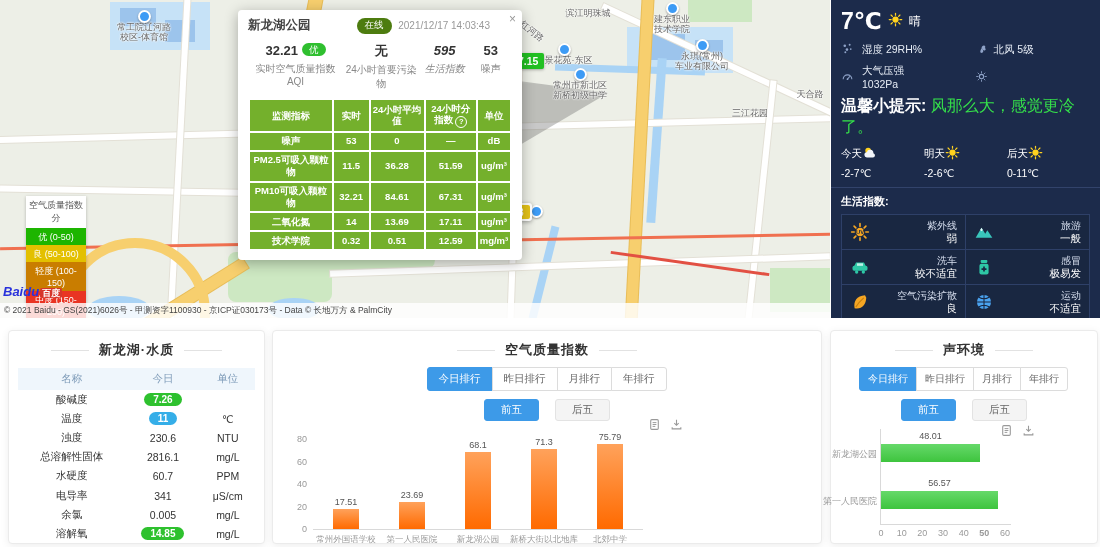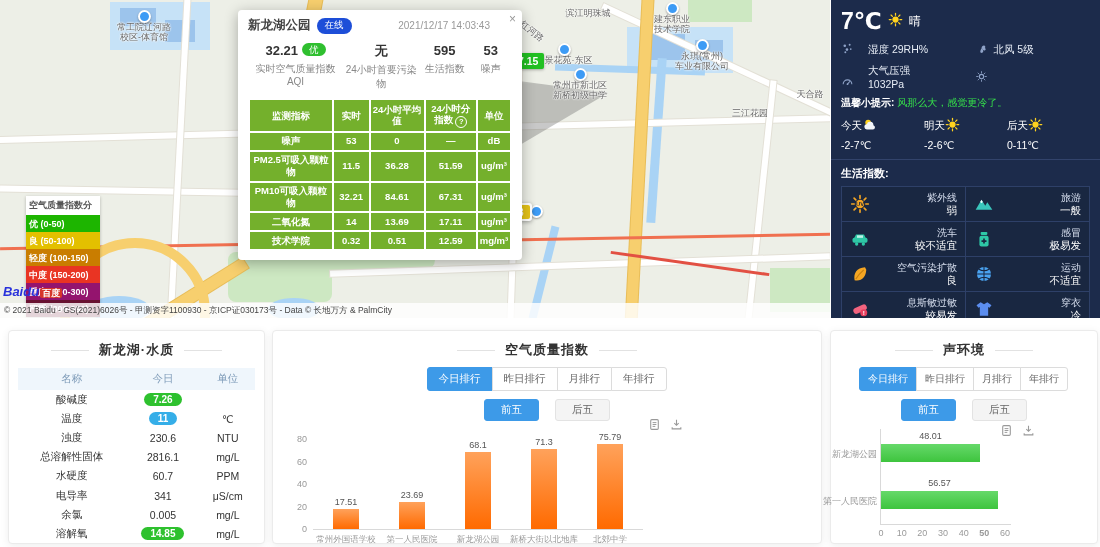--- a/index.html
+++ b/index.html
@@ -21,35 +21,35 @@
     clip-path:polygon(96% 10%,64% 0%,0% 86%,30% 100%);filter:blur(2px);z-index:3;}
   .poi{position:absolute;z-index:4;font-size:9px;color:#666;text-align:center;line-height:1.15;
     text-shadow:0 0 2px #fff,0 0 2px #fff,0 0 2px #fff;white-space:pre-line;}
   .poi-dot{position:absolute;z-index:4;width:9px;height:9px;border-radius:50%;background:#3D9BF5;
     border:2px solid #fff;box-shadow:0 1px 2px rgba(0,0,0,.35);}
   .stn{position:absolute;z-index:5;display:flex;align-items:center;background:#fff;border-radius:3px;
     box-shadow:0 1px 4px rgba(0,0,0,.35);font-size:10.5px;color:#333;padding:2px 2px 2px 7px;gap:5px;white-space:nowrap;}
   .stn .val{color:#fff;font-weight:bold;border-radius:2px;padding:1px 6px;font-size:10.5px;}
   .stn-badge{position:absolute;z-index:4;color:#fff;font-weight:bold;border-radius:2px;padding:2px 6px;font-size:10.5px;
     box-shadow:0 1px 3px rgba(0,0,0,.3);}
-  .legend{position:absolute;left:26px;top:196px;width:74px;z-index:6;box-shadow:0 1px 3px rgba(0,0,0,.25);font-weight:bold;}
+  .legend{position:absolute;left:26px;top:196px;width:60px;z-index:6;box-shadow:0 1px 3px rgba(0,0,0,.25);font-weight:normal;text-align:center;}
   .legend .lg-title{background:#fff;color:#555;font-size:9px;padding:3px 3px;}
   .legend .lg-item{color:#fff;font-size:9px;padding:2.5px 3px;line-height:12px;}
   .baidu-logo{position:absolute;left:3px;top:284px;z-index:7;font-size:13px;font-weight:bold;font-style:italic;color:#2831DB;}
   .baidu-logo .cn{font-style:normal;font-size:9px;background:#D6362B;color:#fff;border-radius:2px;padding:0 2px;margin-left:1px;}
   .map-copy{position:absolute;left:0;bottom:0;width:100%;height:15px;line-height:15px;z-index:7;
     background:rgba(255,255,255,.82);font-size:8.5px;color:#444;padding-left:4px;box-sizing:border-box;white-space:nowrap;}
 
   
   .popup{position:absolute;left:238px;top:10px;width:284px;z-index:10;background:#fff;border-radius:4px;
     box-shadow:0 3px 14px rgba(0,0,0,.3);padding:7px 10px 9px;box-sizing:border-box;}
   .popup-close{position:absolute;right:6px;top:3px;color:#999;font-size:12px;cursor:pointer;line-height:12px;}
   .popup-head{display:flex;align-items:center;gap:6px;padding-right:14px;}
   .popup-head .nm{font-size:12.5px;font-weight:bold;color:#444;}
-  .popup-head .online{background:#1d4ed8;color:#fff;font-size:9.5px;border-radius:9px;padding:1.5px 8px;}
+  .popup-head .online{background:#4d7c0f;color:#fff;font-size:9.5px;border-radius:9px;padding:1.5px 8px;margin-left:40px;}
   .popup-head .tm{margin-left:auto;font-size:10px;color:#999;margin-right:8px;}
   .popup-stats{display:flex;margin:7px 0 7px;}
   .pstat{text-align:center;}
   .pstat .v{font-size:13px;font-weight:bold;color:#333;display:inline-block;}
   .pstat .b{background:#2FBF2F;color:#fff;font-size:9.5px;border-radius:9px;padding:1px 7px;margin-left:4px;vertical-align:2px;}
   .pstat .l{font-size:10px;color:#888;margin-top:3px;}
   table.ptab{width:100%;border-collapse:collapse;}
   table.ptab th,table.ptab td{border:2px solid #fff;background:#74B02C;color:#fff;font-size:9.5px;font-weight:bold;
     text-align:center;padding:2.5px 1px;line-height:1.25;}
   td.c-green{background:#2CC22C;}
@@ -57,23 +57,23 @@
   .help-circle{display:inline-block;width:10px;height:10px;border:1px solid #fff;border-radius:50%;
     font-size:7.5px;line-height:10px;margin-left:2px;vertical-align:-1px;}
 
   
   .weather{position:absolute;left:831px;top:0;width:269px;height:318px;background:#1C2B4B;color:#fff;
     padding:8px 10px;box-sizing:border-box;overflow:hidden;z-index:2;}
   .temp-row{display:flex;align-items:center;gap:6px;}
   .temp-row .t{font-size:23px;font-weight:bold;}
   .temp-row .c{font-size:12px;}
   .wx-row{display:flex;align-items:center;margin-top:7px;font-size:10.5px;color:#E6ECF5;}
-  .wx-row .col1{width:54%;display:flex;align-items:flex-end;gap:14px;}
+  .wx-row .col1{width:54%;display:flex;align-items:center;gap:8px;}
   .wx-row .col2{display:flex;align-items:center;gap:5px;}
-  .wx-tip{margin-top:6px;font-size:10px;}
+  .wx-tip{margin-top:6px;font-size:16px;}
   .wx-tip .lbl{font-weight:bold;color:#fff;}
   .wx-tip .txt{color:#35E04A;}
   .forecast{display:flex;margin-top:7px;}
   .fc-col{flex:1;font-size:10.5px;}
   .fc-col .d{display:flex;align-items:center;gap:0;}
   .fc-col .r{margin-top:5px;}
   .wx-div{border-top:1px solid #32436B;margin:8px -10px 6px;}
   .life-title{font-size:11px;font-weight:bold;}
   .life-grid{display:grid;grid-template-columns:1fr 1fr;gap:1px;background:#2E4068;border:1px solid #2E4068;margin-top:5px;}
   .life-cell{background:#192741;height:34px;display:flex;align-items:center;padding:0 8px;}
@@ -222,21 +222,21 @@
       </div>
       <div class="popup-stats" id="popup-stats">
           <div class="pstat" style="width: 36%;">
             <div><span class="v">32.21</span><span class="b">优</span></div>
             <div class="l">实时空气质量指数AQI</div>
           </div>
           <div class="pstat" style="width: 29%;">
             <div><span class="v">无</span></div>
             <div class="l">24小时首要污染物</div>
           </div>
-          <div class="pstat" style="width: 19%;">
+          <div class="pstat" style="width: 19%; font-style: italic;">
             <div><span class="v">595</span></div>
             <div class="l">生活指数</div>
           </div>
           <div class="pstat" style="width: 16%;">
             <div><span class="v">53</span></div>
             <div class="l">噪声</div>
           </div>
         </div>
       <table class="ptab">
         <colgroup>

